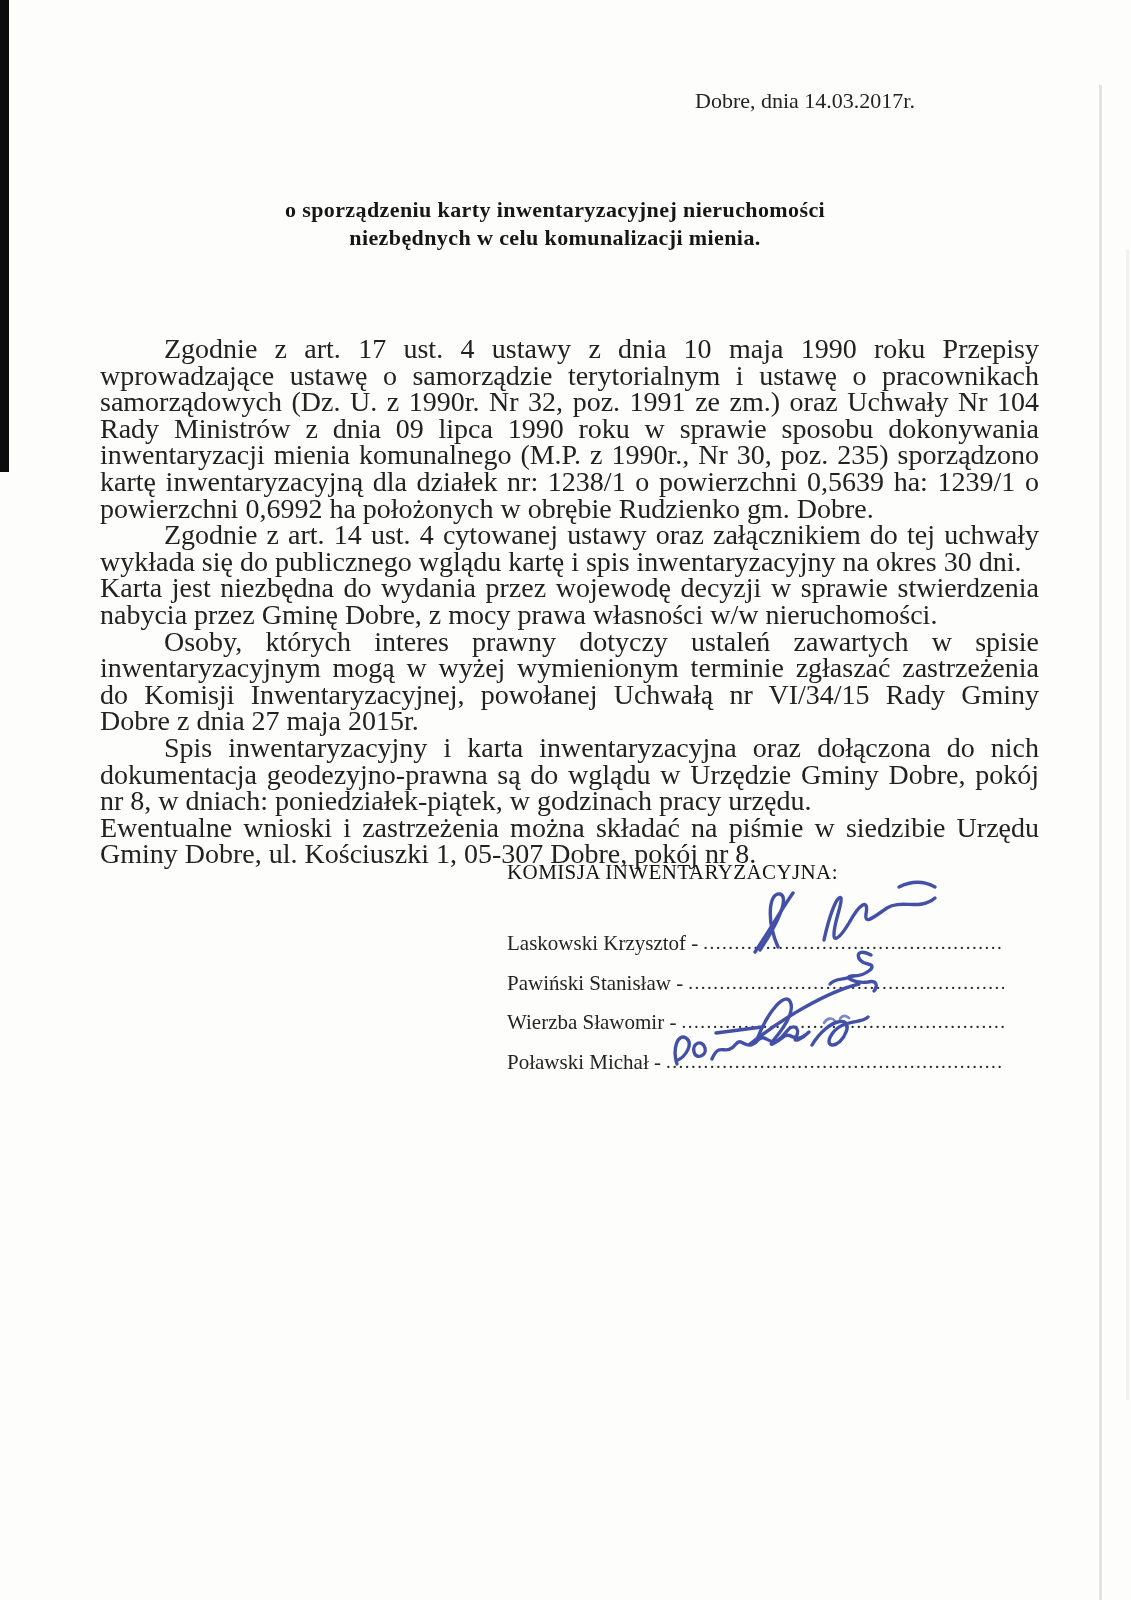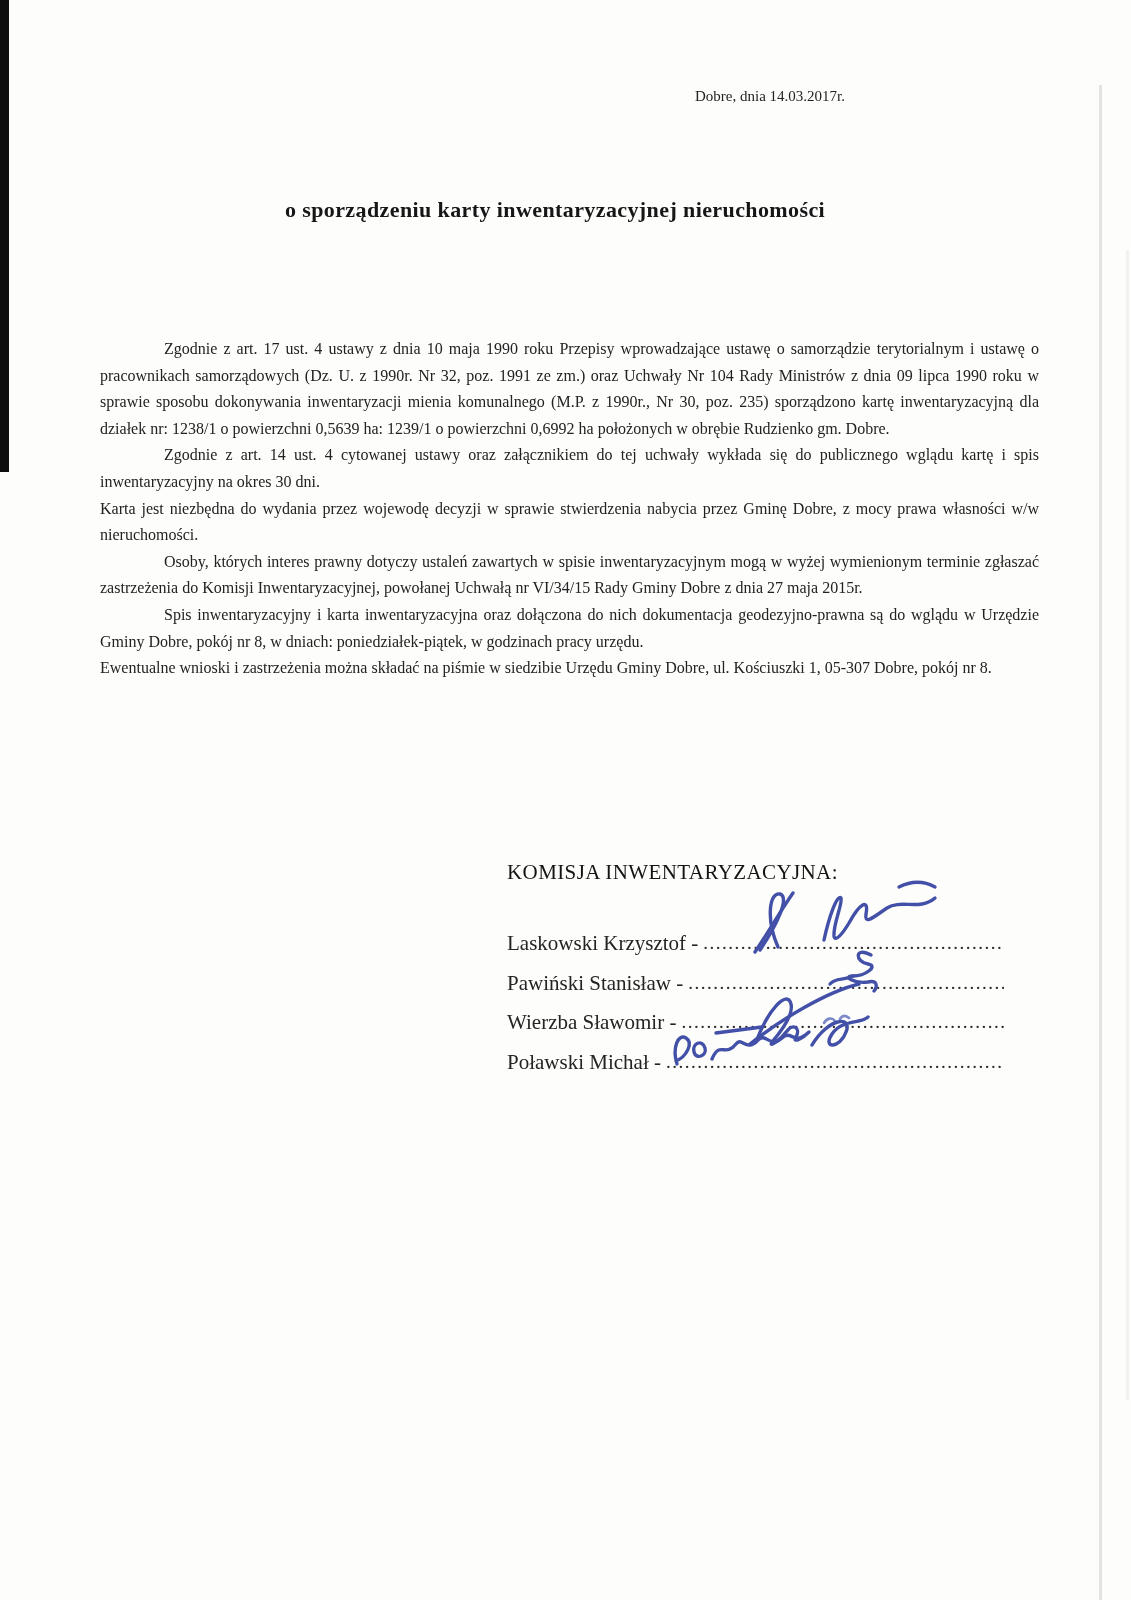--- a/index.html
+++ b/index.html
@@ -12,30 +12,30 @@
     font-family:"Liberation Serif","DejaVu Serif",serif;
     color:#1e1e1e;
   }
   
   .scan-edge-left{position:absolute;left:0;top:0;width:9px;height:472px;background:#0d0d0d;}
   .scan-line-right{position:absolute;left:1099px;top:85px;width:3px;height:1515px;background:#e3e3e3;}
   .scan-line-far-right{position:absolute;left:1126px;top:250px;width:3px;height:1150px;background:#f1f1f0;}
 
   .date-line{
     position:absolute;left:695px;top:88px;
-    font-size:15px;white-space:nowrap;color:#232323;
+    font-size:22px;white-space:nowrap;color:#232323;
   }
   .title-block{
     position:absolute;left:0;top:196px;width:1110px;
     text-align:center;font-weight:bold;font-size:22px;line-height:28px;
     color:#161616;letter-spacing:.4px;
   }
   .body-block{
     position:absolute;left:100px;top:336px;width:939px;
-    font-size:16px;line-height:26.6px;text-align:justify;color:#222;
+    font-size:28px;line-height:26.6px;text-align:justify;color:#222;
   }
   .body-block p{margin:0;}
   .body-block p.indent{text-indent:64px;}
 
   .sig-heading{
     position:absolute;left:507px;top:860px;
     font-weight:normal;font-size:21px;letter-spacing:.4px;color:#141414;
   }
   .sig-rows{
     position:absolute;left:507px;top:930px;width:497px;
@@ -58,20 +58,21 @@
 <div class="page">
 
   <div class="scan-edge-left"></div>
   <div class="scan-line-right"></div>
   <div class="scan-line-far-right"></div>
 
   <div class="date-line">Dobre, dnia 14.03.2017r.</div>
 
   <div class="title-block">
     <div>o sporządzeniu karty inwentaryzacyjnej nieruchomości</div>
+    <div>niezbędnych w celu komunalizacji mienia.</div>
   </div>
 
   <div class="body-block">
     <p class="indent">Zgodnie z art. 17 ust. 4 ustawy z dnia 10 maja 1990 roku Przepisy wprowadzające ustawę o samorządzie terytorialnym i ustawę o pracownikach samorządowych (Dz. U. z 1990r. Nr 32, poz. 1991 ze zm.) oraz Uchwały Nr 104 Rady Ministrów z dnia 09 lipca 1990 roku w sprawie sposobu dokonywania inwentaryzacji mienia komunalnego (M.P. z 1990r., Nr 30, poz. 235) sporządzono kartę inwentaryzacyjną dla działek nr:  1238/1 o powierzchni 0,5639 ha: 1239/1 o powierzchni 0,6992 ha  położonych w obrębie Rudzienko gm. Dobre.</p>
     <p class="indent">Zgodnie z art. 14 ust. 4 cytowanej ustawy oraz załącznikiem do tej uchwały wykłada się do publicznego wglądu kartę i spis inwentaryzacyjny na okres 30 dni.</p>
     <p>Karta jest niezbędna do wydania przez wojewodę decyzji w sprawie stwierdzenia nabycia przez Gminę Dobre, z mocy prawa własności w/w nieruchomości.</p>
     <p class="indent">Osoby, których interes prawny dotyczy ustaleń zawartych w spisie inwentaryzacyjnym mogą w wyżej wymienionym terminie zgłaszać zastrzeżenia do Komisji Inwentaryzacyjnej, powołanej Uchwałą nr VI/34/15 Rady Gminy Dobre z dnia 27 maja 2015r.</p>
     <p class="indent">Spis inwentaryzacyjny i karta inwentaryzacyjna oraz dołączona do nich dokumentacja geodezyjno-prawna są do wglądu w Urzędzie Gminy Dobre, pokój nr 8, w dniach:  poniedziałek-piątek, w godzinach pracy urzędu.</p>
     <p>Ewentualne wnioski i zastrzeżenia można składać na piśmie w siedzibie Urzędu Gminy Dobre, ul. Kościuszki 1, 05-307 Dobre, pokój nr 8.</p>
   </div>

